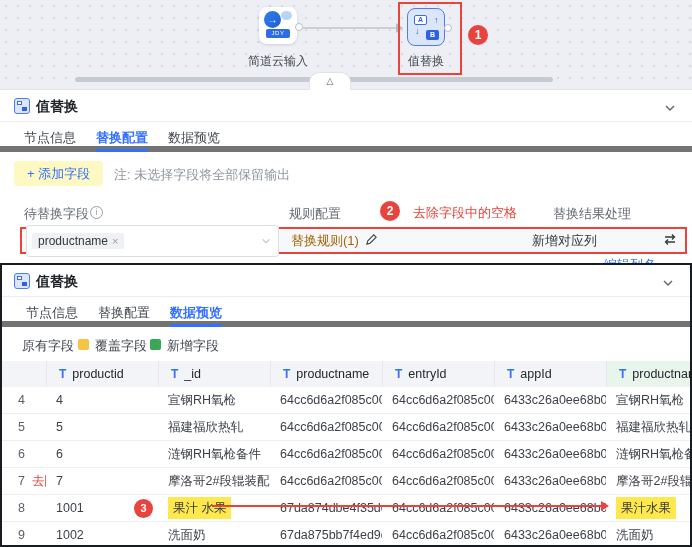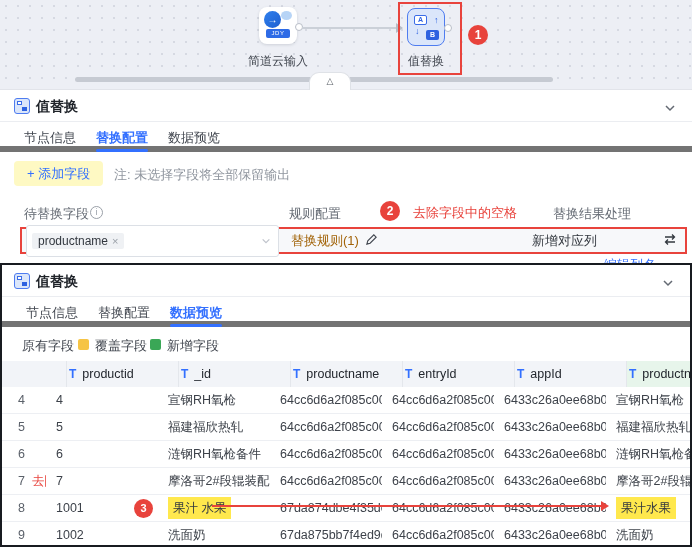--- a/index.html
+++ b/index.html
@@ -84,22 +84,22 @@
   
   .prev { top:263px; height:284px; border:2px solid #181b20; overflow:hidden; }
   .legend-item { position:absolute; top:72px; font-size:13px; color:#41464f; }
   .lg-0 { left:20px; } .lg-1 { left:93px; } .lg-2 { left:165px; }
   .sq { position:absolute; top:74px; width:11px; height:11px; border-radius:2px; }
   .sq-yellow { left:76px; background:#f6c445; }
   .sq-green { left:148px; background:#3aa756; }
   .tbl { position:absolute; left:0; top:96px; width:688px; }
   .trh, .tr { display:grid; grid-template-columns:44px 112px 112px 112px 112px 112px 1fr; }
   .trh { height:26px; background:#f2f4f8; }
-  .th { font-size:12.5px; color:#23272e; line-height:26px; padding-left:2px; border-left:1px solid #e4e7ec;
-        white-space:nowrap; overflow:hidden;margin-left:20px; }
+  .th { font-size:12.5px; color:#23272e; line-height:26px; padding-left:12px; border-left:1px solid #e4e7ec;
+        white-space:nowrap; overflow:hidden; }
   .th:first-child { border-left:none; }
   .th.green { background:#e7f5eb; }
   .tic { color:#3370ff; font-weight:bold; font-size:12px; margin-right:6px; }
   .tr { height:27px; border-bottom:1px solid #edeff3; }
   .td { font-size:12.5px; color:#3d424a; line-height:26px; padding-left:10px; white-space:nowrap; overflow:hidden; }
   .td.num { padding-left:16px; color:#5b616a; }
   .td.rel { position:relative; overflow:visible; }
   .red-note-3 { color:#e8433c; font-size:12.5px; margin-left:7px; }
   .badge-3 { right:5px; top:4px; width:19px; height:19px; font-size:11px; line-height:19px; }
   .hl { background:#ffe84d; padding:4px 5px; color:#33383f; }

